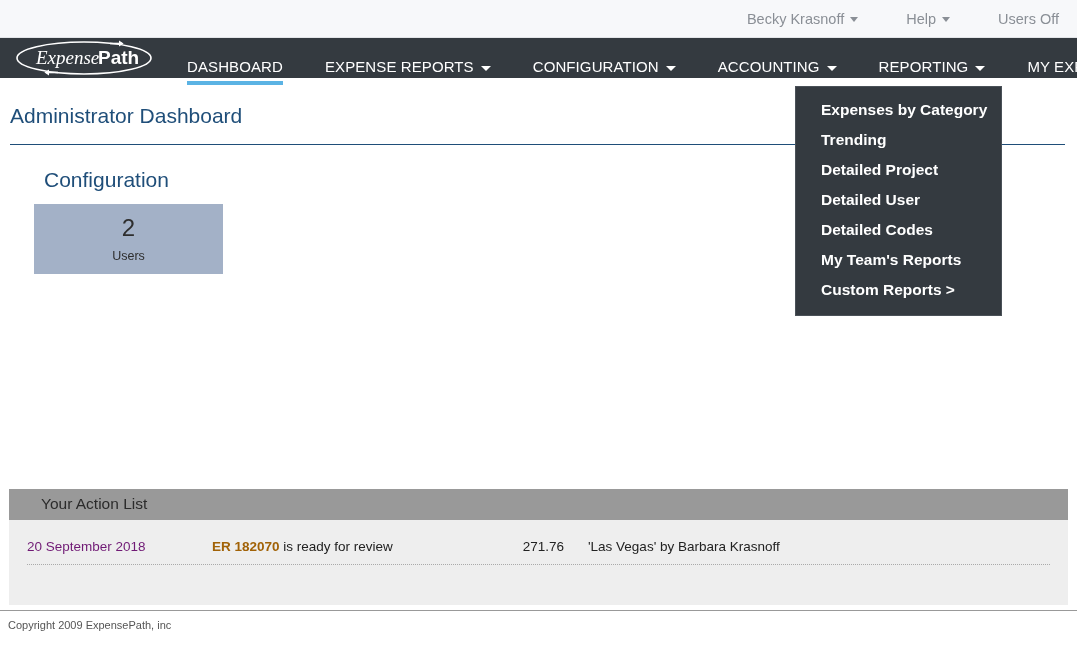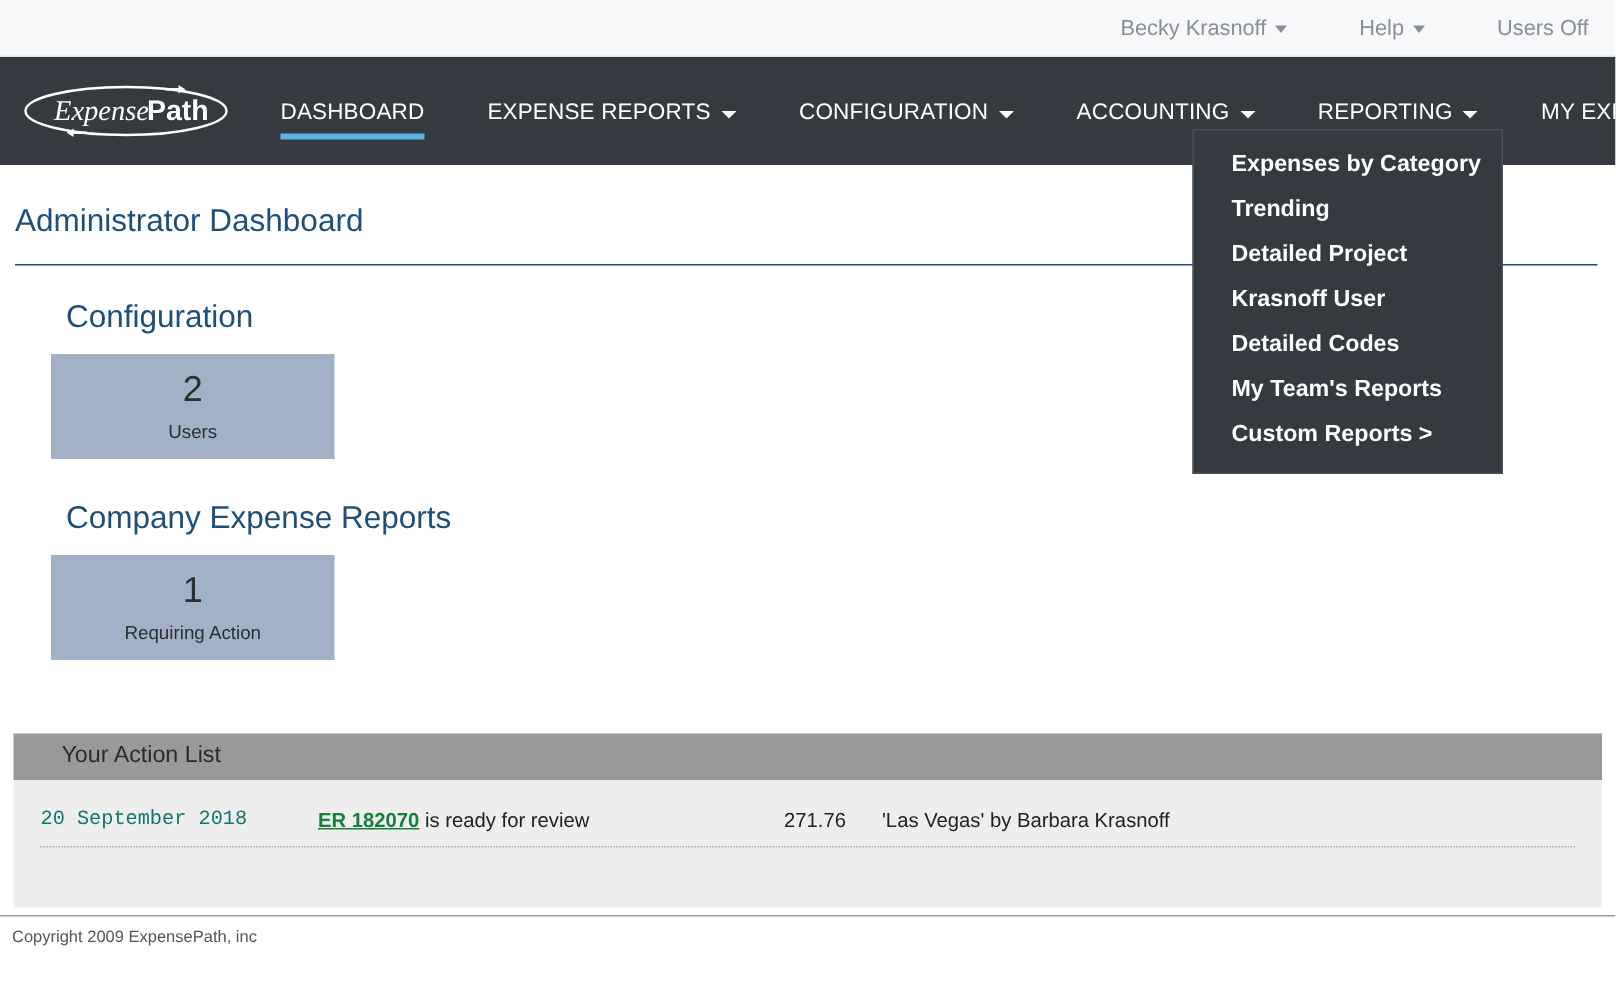--- a/index.html
+++ b/index.html
@@ -44,24 +44,23 @@
     width: 0; height: 0;
     border-left: 4.5px solid transparent;
     border-right: 4.5px solid transparent;
     border-top: 5px solid #8a8f96;
     position: relative;
     top: 1px;
   }
 
   
   .navbar {
-    height: 72px;
+    height: 40px;
     background: #343a40;
     display: flex;
-    align-items: center;
     position: relative;
     z-index: 20;
   }
   .logo {
     margin-left: 14px;
     width: 140px;
     height: 40px;
     position: relative;
     flex: none;
     cursor: pointer;
@@ -198,27 +197,26 @@
   }
   .action-row {
     display: flex;
     align-items: flex-start;
     padding: 19px 0 0 0;
     margin: 0 18px 0 18px;
     font-size: 13.5px;
     color: #222222;
     position: relative;
   }
-  .action-date { width: 185px; flex: none; color: #0f766e; font-family: Liberation Mono, monospace; }
+  .action-date { width: 185px; flex: none; color: #701a75; }
   .action-desc { width: 297px; flex: none; }
   .action-link {
-    color: #15803d;
+    color: #a16207;
     font-weight: bold;
     cursor: pointer;
-    text-decoration: underline;
   }
   .action-amount { width: 55px; flex: none; text-align: right; color: #222222; }
   .action-name { margin-left: 24px; color: #222222; }
   .action-divider {
     position: absolute;
     left: 0; right: 0;
     top: 44px;
     border-bottom: 1px dotted #aaaaaa;
   }
 
@@ -303,46 +301,39 @@
 
       </div>
 
     </div>
   </div>
 
   <div class="dropdown">
     <div class="dropdown-item">Expenses by Category</div>
     <div class="dropdown-item">Trending</div>
     <div class="dropdown-item">Detailed Project</div>
-    <div class="dropdown-item">Krasnoff User</div>
+    <div class="dropdown-item">Detailed User</div>
     <div class="dropdown-item">Detailed Codes</div>
     <div class="dropdown-item">My Team's Reports</div>
     <div class="dropdown-item">Custom Reports &gt;</div>
   </div>
 
   <div class="content">
 
     <h1 class="page-title">Administrator Dashboard</h1>
     <div class="title-rule"></div>
 
     <div class="section section-1">
       <h2 class="section-title">Configuration</h2>
       <div class="stat-card">
         <div class="stat-number">2</div>
         <div class="stat-label">Users</div>
       </div>
     </div>
 
-    <div class="section section-2">
-      <h2 class="section-title">Company Expense Reports</h2>
-      <div class="stat-card">
-        <div class="stat-number">1</div>
-        <div class="stat-label">Requiring Action</div>
-      </div>
-    </div>
 
   </div>
 
   <div class="actionlist">
     <div class="actionlist-header">Your Action List</div>
     <div class="actionlist-body">
       <div class="action-row">
         <div class="action-date">20 September 2018</div>
         <div class="action-desc">
           <span class="action-link">ER 182070</span><span> is ready for review</span>

